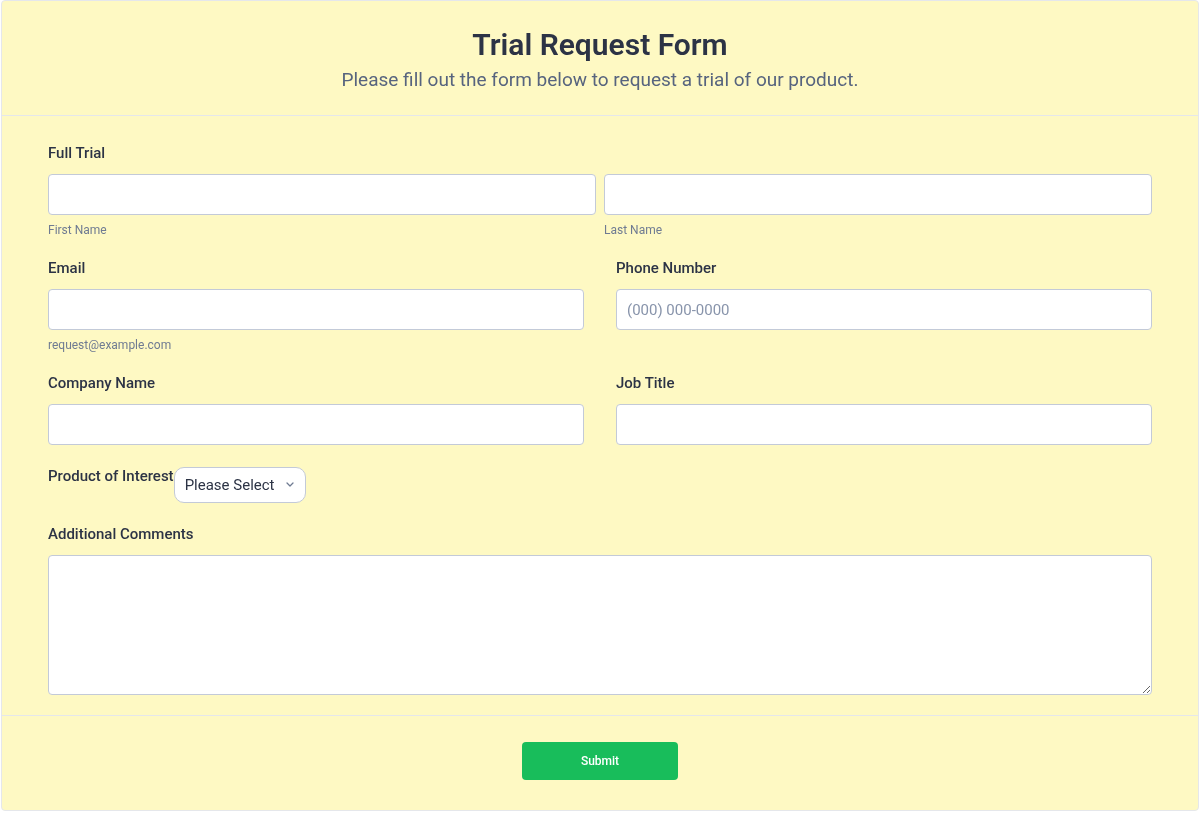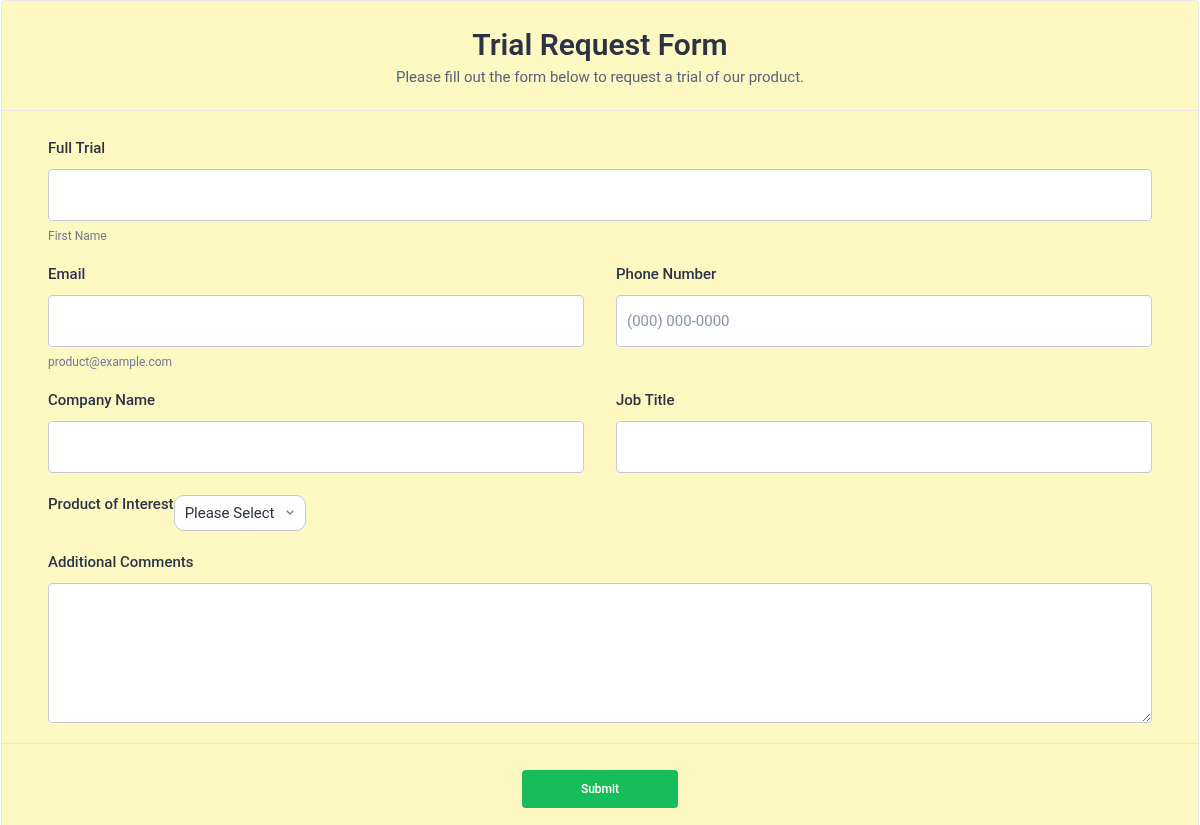--- a/index.html
+++ b/index.html
@@ -24,21 +24,21 @@
       padding: 26px 40px 24px 40px;
       border-bottom: 1px solid #e5e7eb;
     }
     .form-title {
       font-size: 30px;
       font-weight: 600;
       color: #2c3345;
       margin-bottom: 6px;
     }
     .form-subtitle {
-      font-size: 15px;
+      font-size: 19px;
       color: #57647e;
     }
     .form-body {
       padding: 28px 46px 20px 46px;
     }
     .form-row {
       display: flex;
       gap: 32px;
       margin-bottom: 22px;
     }
@@ -64,21 +64,21 @@
       color: #2c3345;
       margin-bottom: 12px;
     }
     .field-sublabel {
       font-size: 12px;
       color: #6f7b92;
       margin-top: 8px;
     }
     .text-input {
       width: 100%;
-      height: 52px;
+      height: 41px;
       padding: 6px 10px;
       font-size: 15px;
       color: #2c3345;
       border: 1px solid #c3cad8;
       border-radius: 4px;
       background: #ffffff;
       outline: none;
       font-family: inherit;
     }
     .text-input::placeholder {
@@ -167,28 +167,32 @@
 
   <div class="form-body">
 
     <div class="form-col-full name-group">
       <label class="field-label">Full Trial</label>
       <div class="name-inputs">
         <div class="name-input-col">
           <input type="text" class="text-input" style="">
           <span class="field-sublabel">First Name</span>
         </div>
+        <div class="name-input-col">
+          <input type="text" class="text-input" style="">
+          <span class="field-sublabel">Last Name</span>
+        </div>
       </div>
     </div>
 
     <div class="form-row">
       <div class="form-col">
         <label class="field-label">Email</label>
         <input type="email" class="text-input" style="">
-        <span class="field-sublabel">product@example.com</span>
+        <span class="field-sublabel">request@example.com</span>
       </div>
       <div class="form-col">
         <label class="field-label">Phone Number</label>
         <input type="tel" class="text-input" placeholder="(000) 000-0000" style="">
       </div>
     </div>
 
     <div class="form-row">
       <div class="form-col">
         <label class="field-label">Company Name</label>

